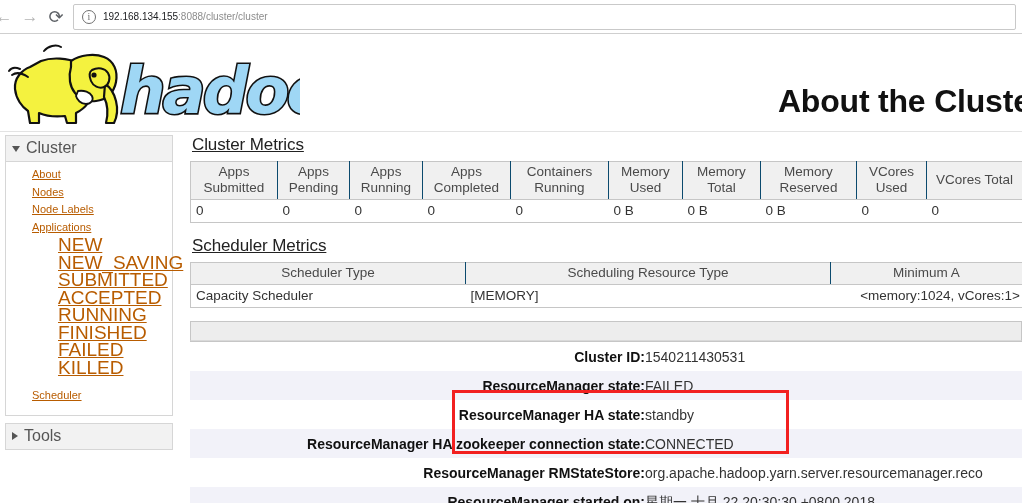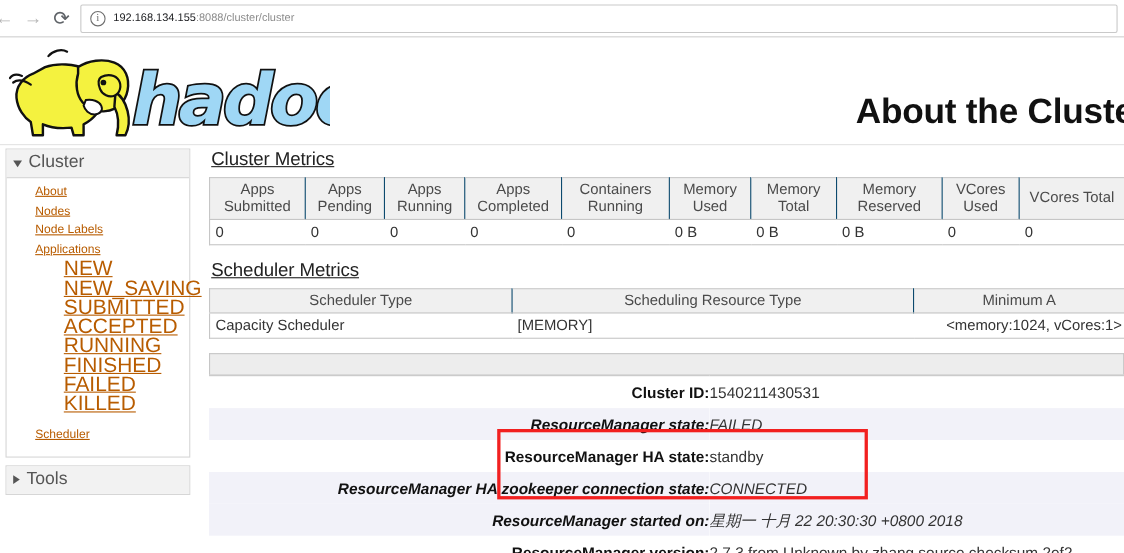--- a/index.html
+++ b/index.html
@@ -137,21 +137,21 @@
   }
 
   
   #info-table { border-top: 1px solid #c6c6c6; }
   #info-bar {
     height: 20px; width: 832px;
     background: #ededed;
     border: 1px solid #c6c6c6; border-bottom: 1px solid #d9d9d9;
   }
   #info-table tr.odd td { background: #fff; }
-  #info-table tr.even td { background: #f2f2f9; font-style: italic; }
+  #info-table tr.even td { background: #f2f2f9; }
   #info-table td { font-size: 14px; padding: 6px 0 4px; line-height: 19px; }
   td.k {
     width: 455px; text-align: right; font-weight: bold; color: #111;
     padding-right: 5px; white-space: nowrap; overflow: hidden;
   }
   td.v {
     color: #333; white-space: nowrap; overflow: hidden;
     padding-left: 9px;
   }
 
@@ -309,20 +309,24 @@
         <td class="v">FAILED</td>
       </tr>
       <tr class="odd">
         <td class="k">ResourceManager HA state:</td>
         <td class="v">standby</td>
       </tr>
       <tr class="even">
         <td class="k">ResourceManager HA zookeeper connection state:</td>
         <td class="v">CONNECTED</td>
       </tr>
+      <tr class="odd">
+        <td class="k">ResourceManager RMStateStore:</td>
+        <td class="v">org.apache.hadoop.yarn.server.resourcemanager.reco</td>
+      </tr>
       <tr class="even">
         <td class="k">ResourceManager started on:</td>
         <td class="v">星期一 十月 22 20:30:30 +0800 2018</td>
       </tr>
       <tr class="odd">
         <td class="k">ResourceManager version:</td>
         <td class="v">2.7.3 from Unknown by zhang source checksum 2ef2</td>
       </tr>
 
     </tbody>

